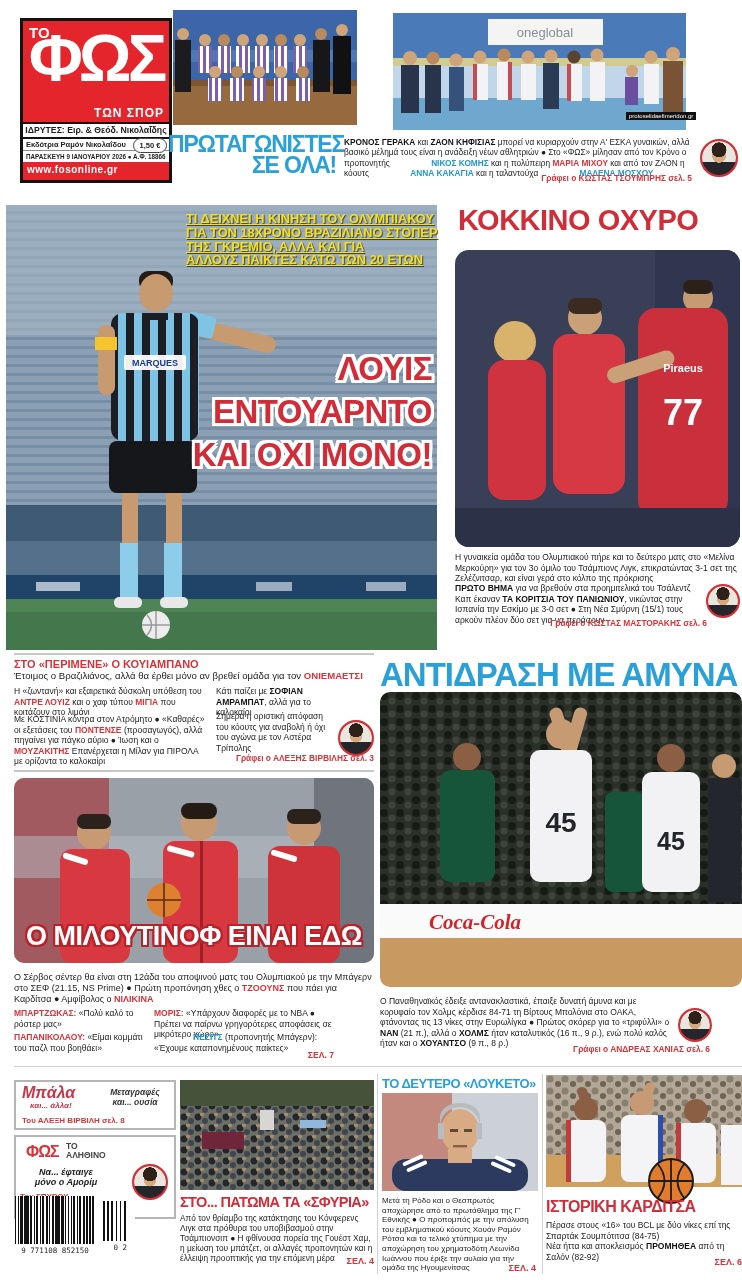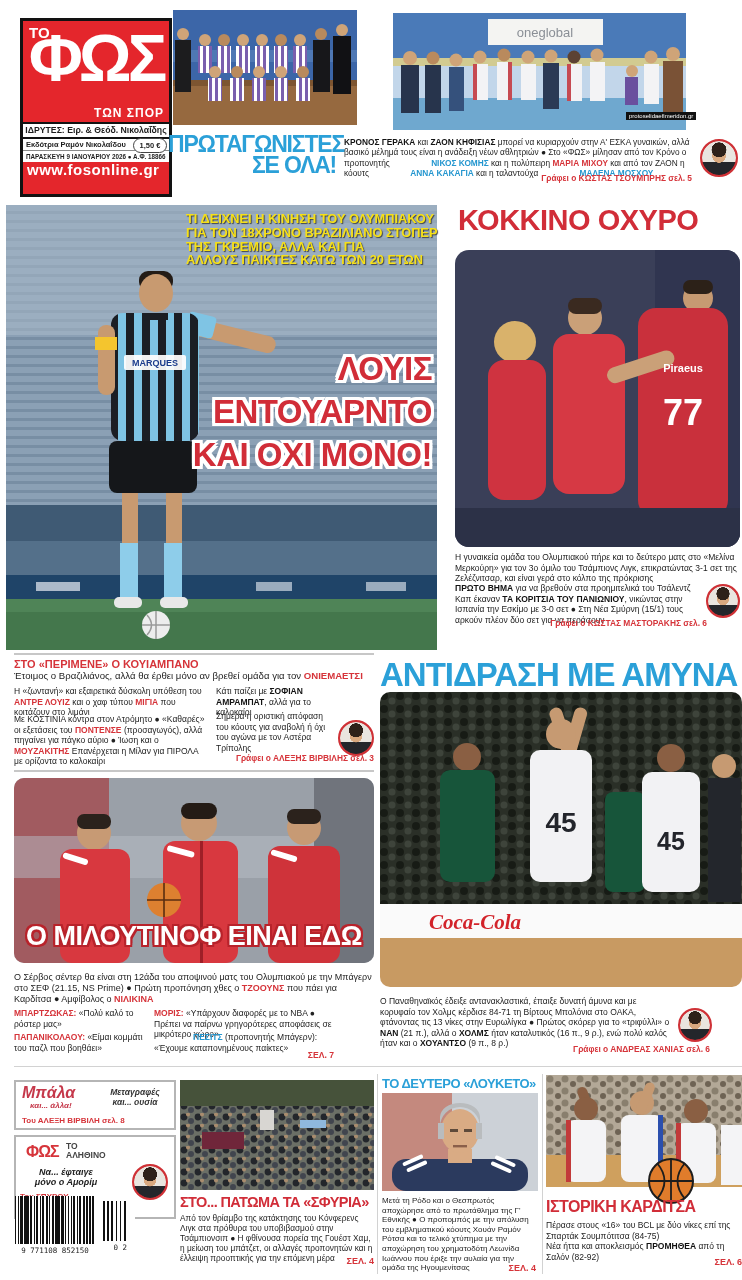--- a/index.html
+++ b/index.html
@@ -24,35 +24,35 @@
 
   
   #mast{left:20px;top:18px;width:146px;border:3px solid #121212;background:#fff;}
   .mast-logo{position:relative;height:101px;background:#e4262c;color:#fff;}
   .m-to{position:absolute;left:6px;top:3px;font-size:15px;font-weight:bold;}
   .m-fos{position:absolute;left:0;top:4px;width:100%;text-align:center;font-size:66px;font-weight:bold;letter-spacing:-4px;line-height:1;}
   .m-ton{position:absolute;right:5px;bottom:2px;font-size:12px;font-weight:bold;letter-spacing:1px;}
   .mast-founders{height:13px;background:#fff;border-top:2px solid #121212;border-bottom:2px solid #121212;font-size:8.7px;font-weight:bold;text-align:center;line-height:13px;}
   .mast-pub{height:11px;font-size:7.5px;font-weight:bold;line-height:11px;padding-left:3px;border-bottom:1px solid #8a8a8a;}
   .mast-date{height:11px;font-size:6.3px;font-weight:bold;line-height:11px;padding-left:3px;}
-  .mast-web{height:32px;background:#e4262c;color:#fff;font-size:15px;font-weight:bold;line-height:15px;padding-left:4px;letter-spacing:.5px;}
+  .mast-web{height:18px;background:#e4262c;color:#fff;font-size:10px;font-weight:bold;line-height:15px;padding-left:4px;letter-spacing:.5px;}
   .mast-price{position:absolute;right:2px;top:117px;width:32px;height:13px;border:1px solid #444;border-radius:8px;font-size:7.5px;font-weight:bold;text-align:center;line-height:13px;background:#fff;}
 
   
   #photoA{left:173px;top:10px;width:184px;height:115px;}
   #photoB{left:393px;top:13px;width:293px;height:117px;}
   #photo-credit{left:626px;top:112px;background:#111;color:#fff;font-size:6px;padding:1px 3px;}
   #ts-head{left:168px;top:134px;width:168px;text-align:right;font-size:23px;font-weight:bold;color:#2ba0d8;line-height:.93;letter-spacing:-1.2px;}
   #ts-body{left:344px;top:137px;width:348px;font-size:8.3px;line-height:1.26;}
   #ts-byline{left:344px;top:173px;width:348px;}
   #ts-portrait{left:700px;top:139px;width:38px;height:38px;}
 
   
   #main-photo{left:6px;top:205px;width:431px;height:550px;}
-  #main-kicker{left:186px;top:212px;width:252px;font-size:12.8px;font-weight:bold;color:#f6e018;line-height:1.08;text-shadow:1px 1px 1px rgba(40,40,40,.8);}
+  #main-kicker{left:186px;top:212px;width:252px;font-size:12.8px;font-weight:bold;color:#f6e018;line-height:1.08;text-shadow:1px 1px 1px rgba(40,40,40,.8);text-decoration:underline;}
   #main-headline{left:132px;top:348px;width:300px;text-align:right;font-size:33px;font-weight:bold;color:#d12d38;line-height:1.3;letter-spacing:-.5px;
      text-shadow:-3px -3px 0 #fff,3px -3px 0 #fff,-3px 3px 0 #fff,3px 3px 0 #fff,-3px 0 0 #fff,3px 0 0 #fff,0 -3px 0 #fff,0 3px 0 #fff;}
 
   
   #rf-head{left:458px;top:204px;width:284px;font-size:29px;font-weight:bold;color:#d12d38;letter-spacing:-.5px;}
   #rf-photo{left:455px;top:250px;width:285px;height:297px;border-radius:14px;overflow:hidden;}
   #rf-p1{left:455px;top:552px;width:287px;}
   #rf-p2{left:455px;top:583px;width:252px;}
   #rf-byline{left:455px;top:618px;width:252px;}
   #rf-portrait{left:706px;top:584px;width:34px;height:34px;}

